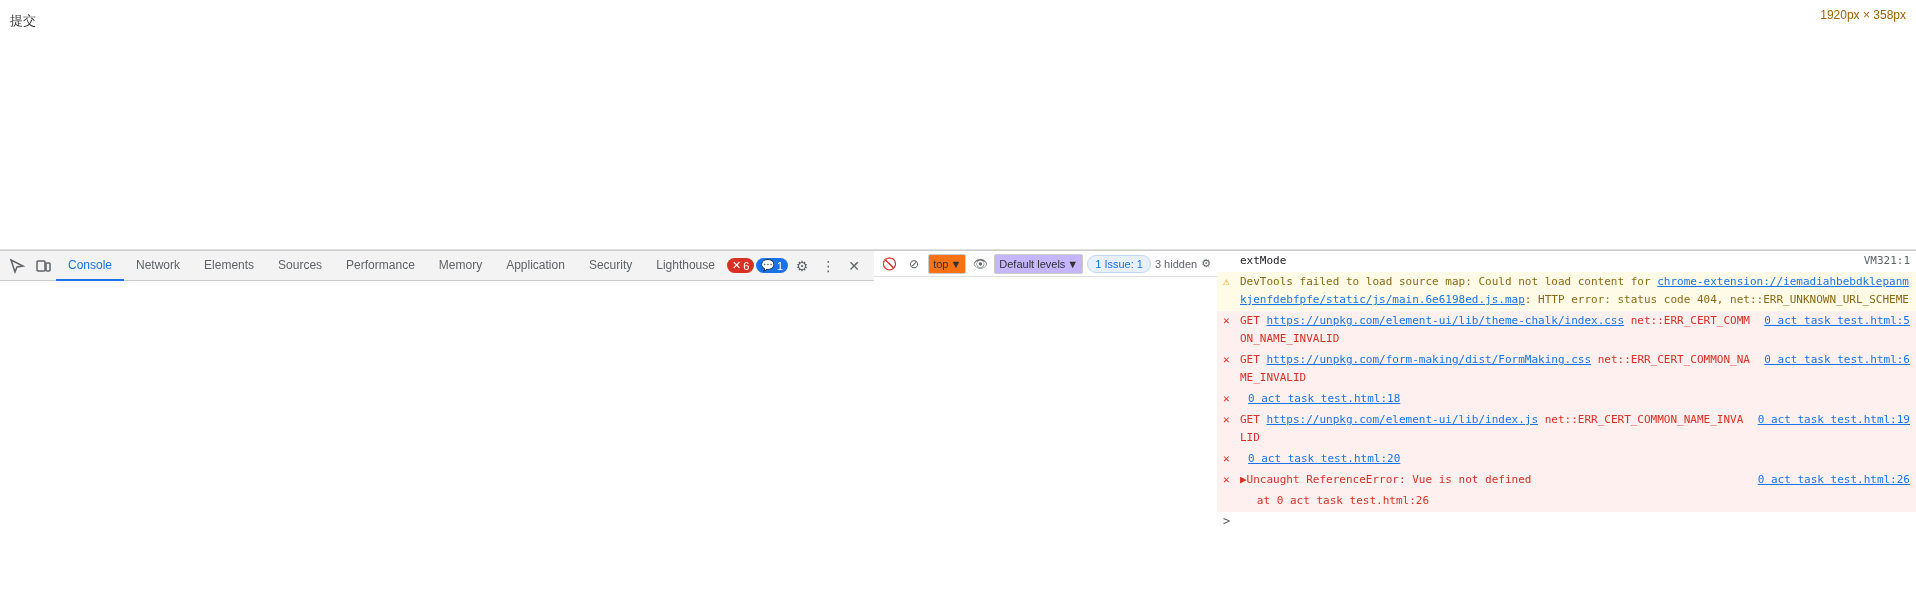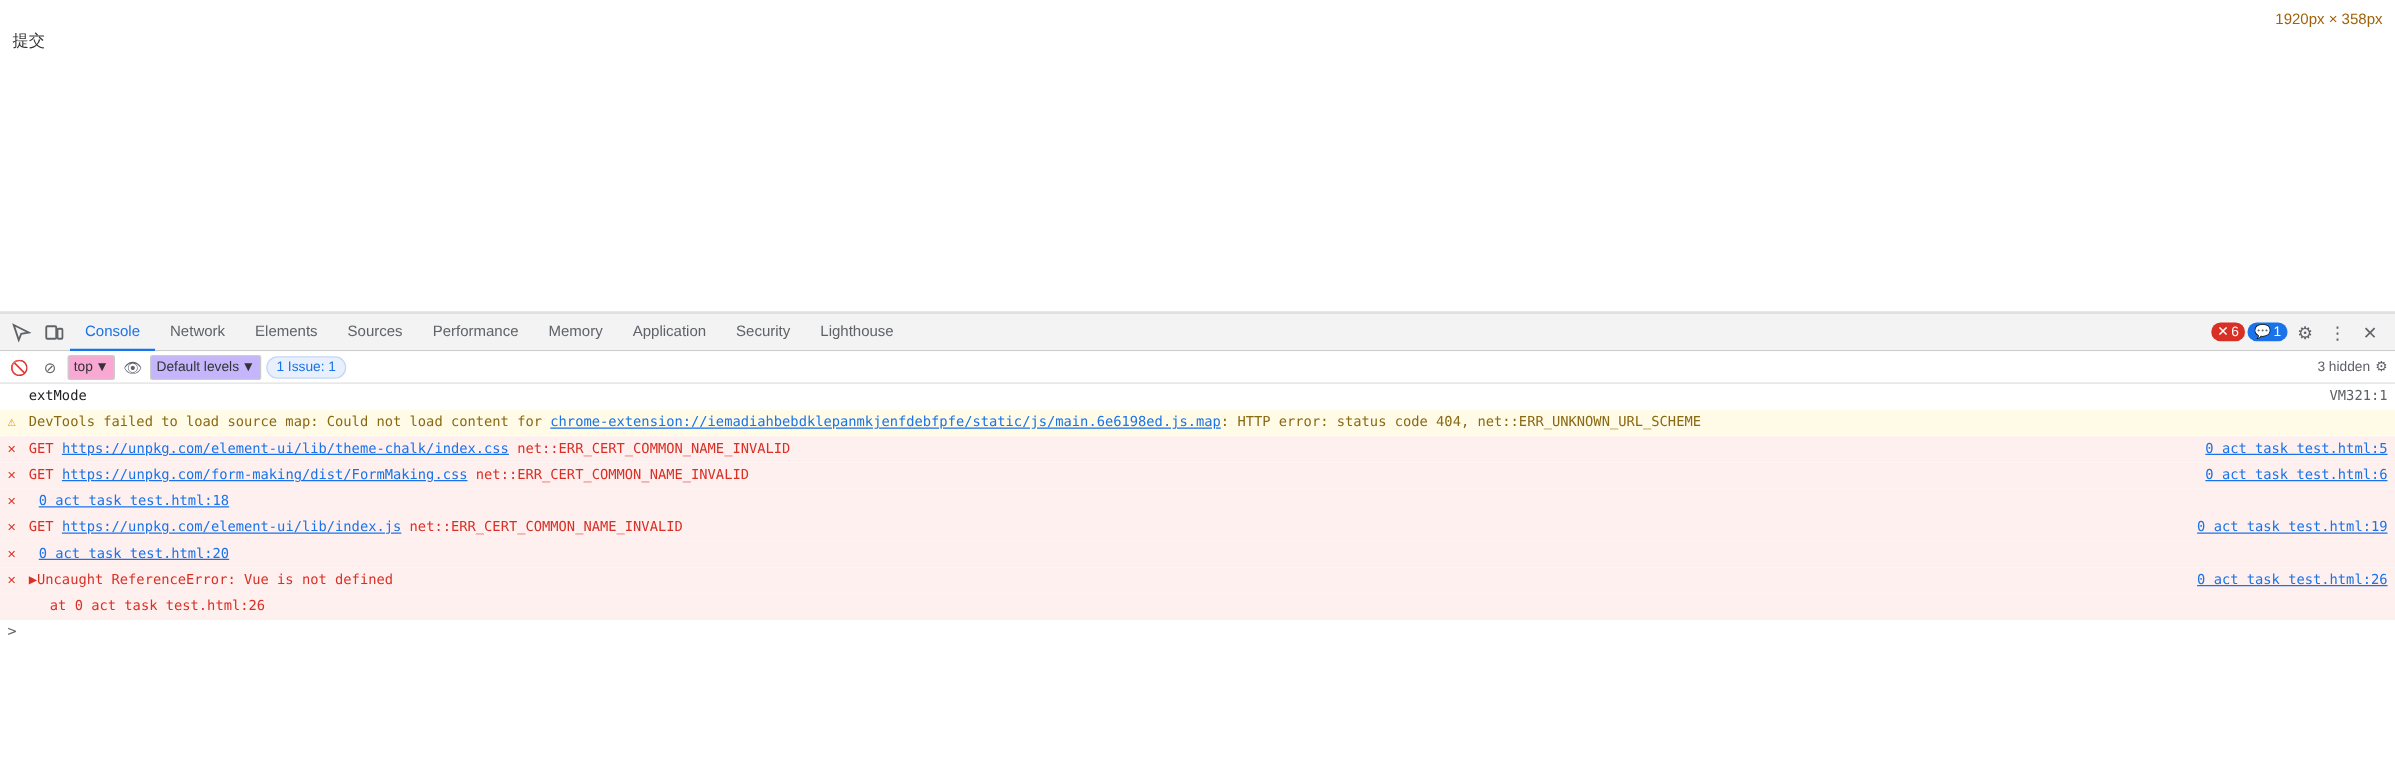--- a/index.html
+++ b/index.html
@@ -14,21 +14,21 @@
 
     
     .browser-top {
       height: 250px;
       background: #fff;
       position: relative;
       border-bottom: 1px solid #e0e0e0;
     }
     .browser-label {
       position: absolute;
-      top: 24px;
+      top: 12px;
       left: 10px;
       font-size: 13px;
       color: #333;
     }
     .dimension-info {
       position: absolute;
       top: 8px;
       right: 10px;
       font-size: 12px;
       color: #a16207;
@@ -37,21 +37,21 @@
     
     .devtools {
       position: absolute;
       bottom: 0;
       left: 0;
       right: 0;
       height: 358px;
       background: #fff;
       border-top: 1px solid #ccc;
       display: flex;
-      flex-direction: column;
+      flex-direction: row;
     }
 
     
     .devtools-header {
       display: flex;
       align-items: center;
       background: #f3f3f3;
       border-bottom: 1px solid #ccc;
       height: 30px;
       padding: 0 4px;
@@ -152,21 +152,21 @@
       display: flex;
       align-items: center;
       border: 1px solid #ccc;
       border-radius: 2px;
       padding: 4px 4px;
       height: 20px;
       font-size: 11px;
       color: #333;
       cursor: pointer;
       gap: 2px;
-      background: #f9a8d4;
+      background: #f97316;
     }
     .filter-input {
       flex: 1;
       height: 20px;
       border: 1px solid #ccc;
       border-radius: 2px;
       padding: 0 6px;
       font-size: 11px;
       color: #333;
       outline: none;

